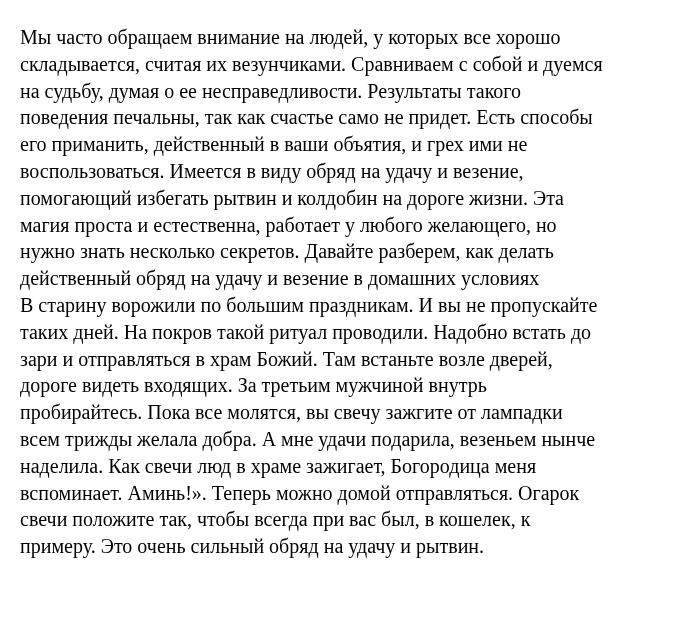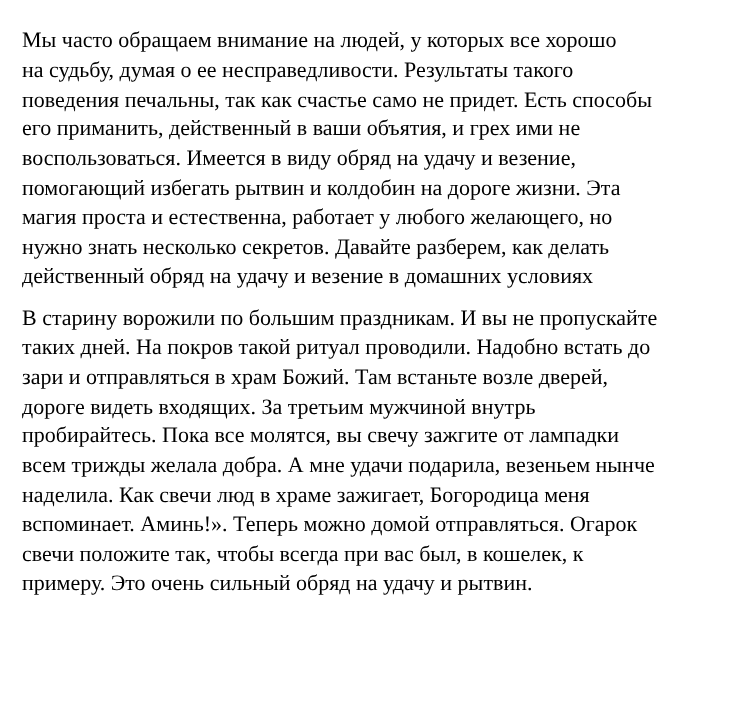--- a/index.html
+++ b/index.html
@@ -21,33 +21,33 @@
       font-family: "Liberation Serif", serif;
       font-size: 20px;
       line-height: 26.8px;
       color: #000000;
     }
     .para {
       margin: 0;
       padding: 0;
     }
     .para + .para {
-      margin-top: 11px;
     }
     .line {
       display: block;
       white-space: nowrap;
     }
   </style>
 </head>
 <body>
 
 <div class="doc">
   <p class="para">
     <span class="line">Мы часто обращаем внимание на людей, у которых все хорошо</span>
+    <span class="line">складывается,  считая их везунчиками.  Сравниваем  с собой и дуемся</span>
     <span class="line">на судьбу, думая о ее несправедливости.  Результаты такого</span>
     <span class="line">поведения печальны, так как счастье само не придет. Есть способы</span>
     <span class="line">его приманить,  действенный в ваши объятия, и грех ими не</span>
     <span class="line">воспользоваться. Имеется  в виду обряд на удачу и везение,</span>
     <span class="line">помогающий избегать рытвин и колдобин на дороге жизни.  Эта</span>
     <span class="line">магия проста и естественна,  работает у любого желающего, но</span>
     <span class="line">нужно знать несколько секретов. Давайте  разберем, как делать</span>
     <span class="line">действенный  обряд на удачу и везение  в домашних условиях</span>
   </p>
   <p class="para">

